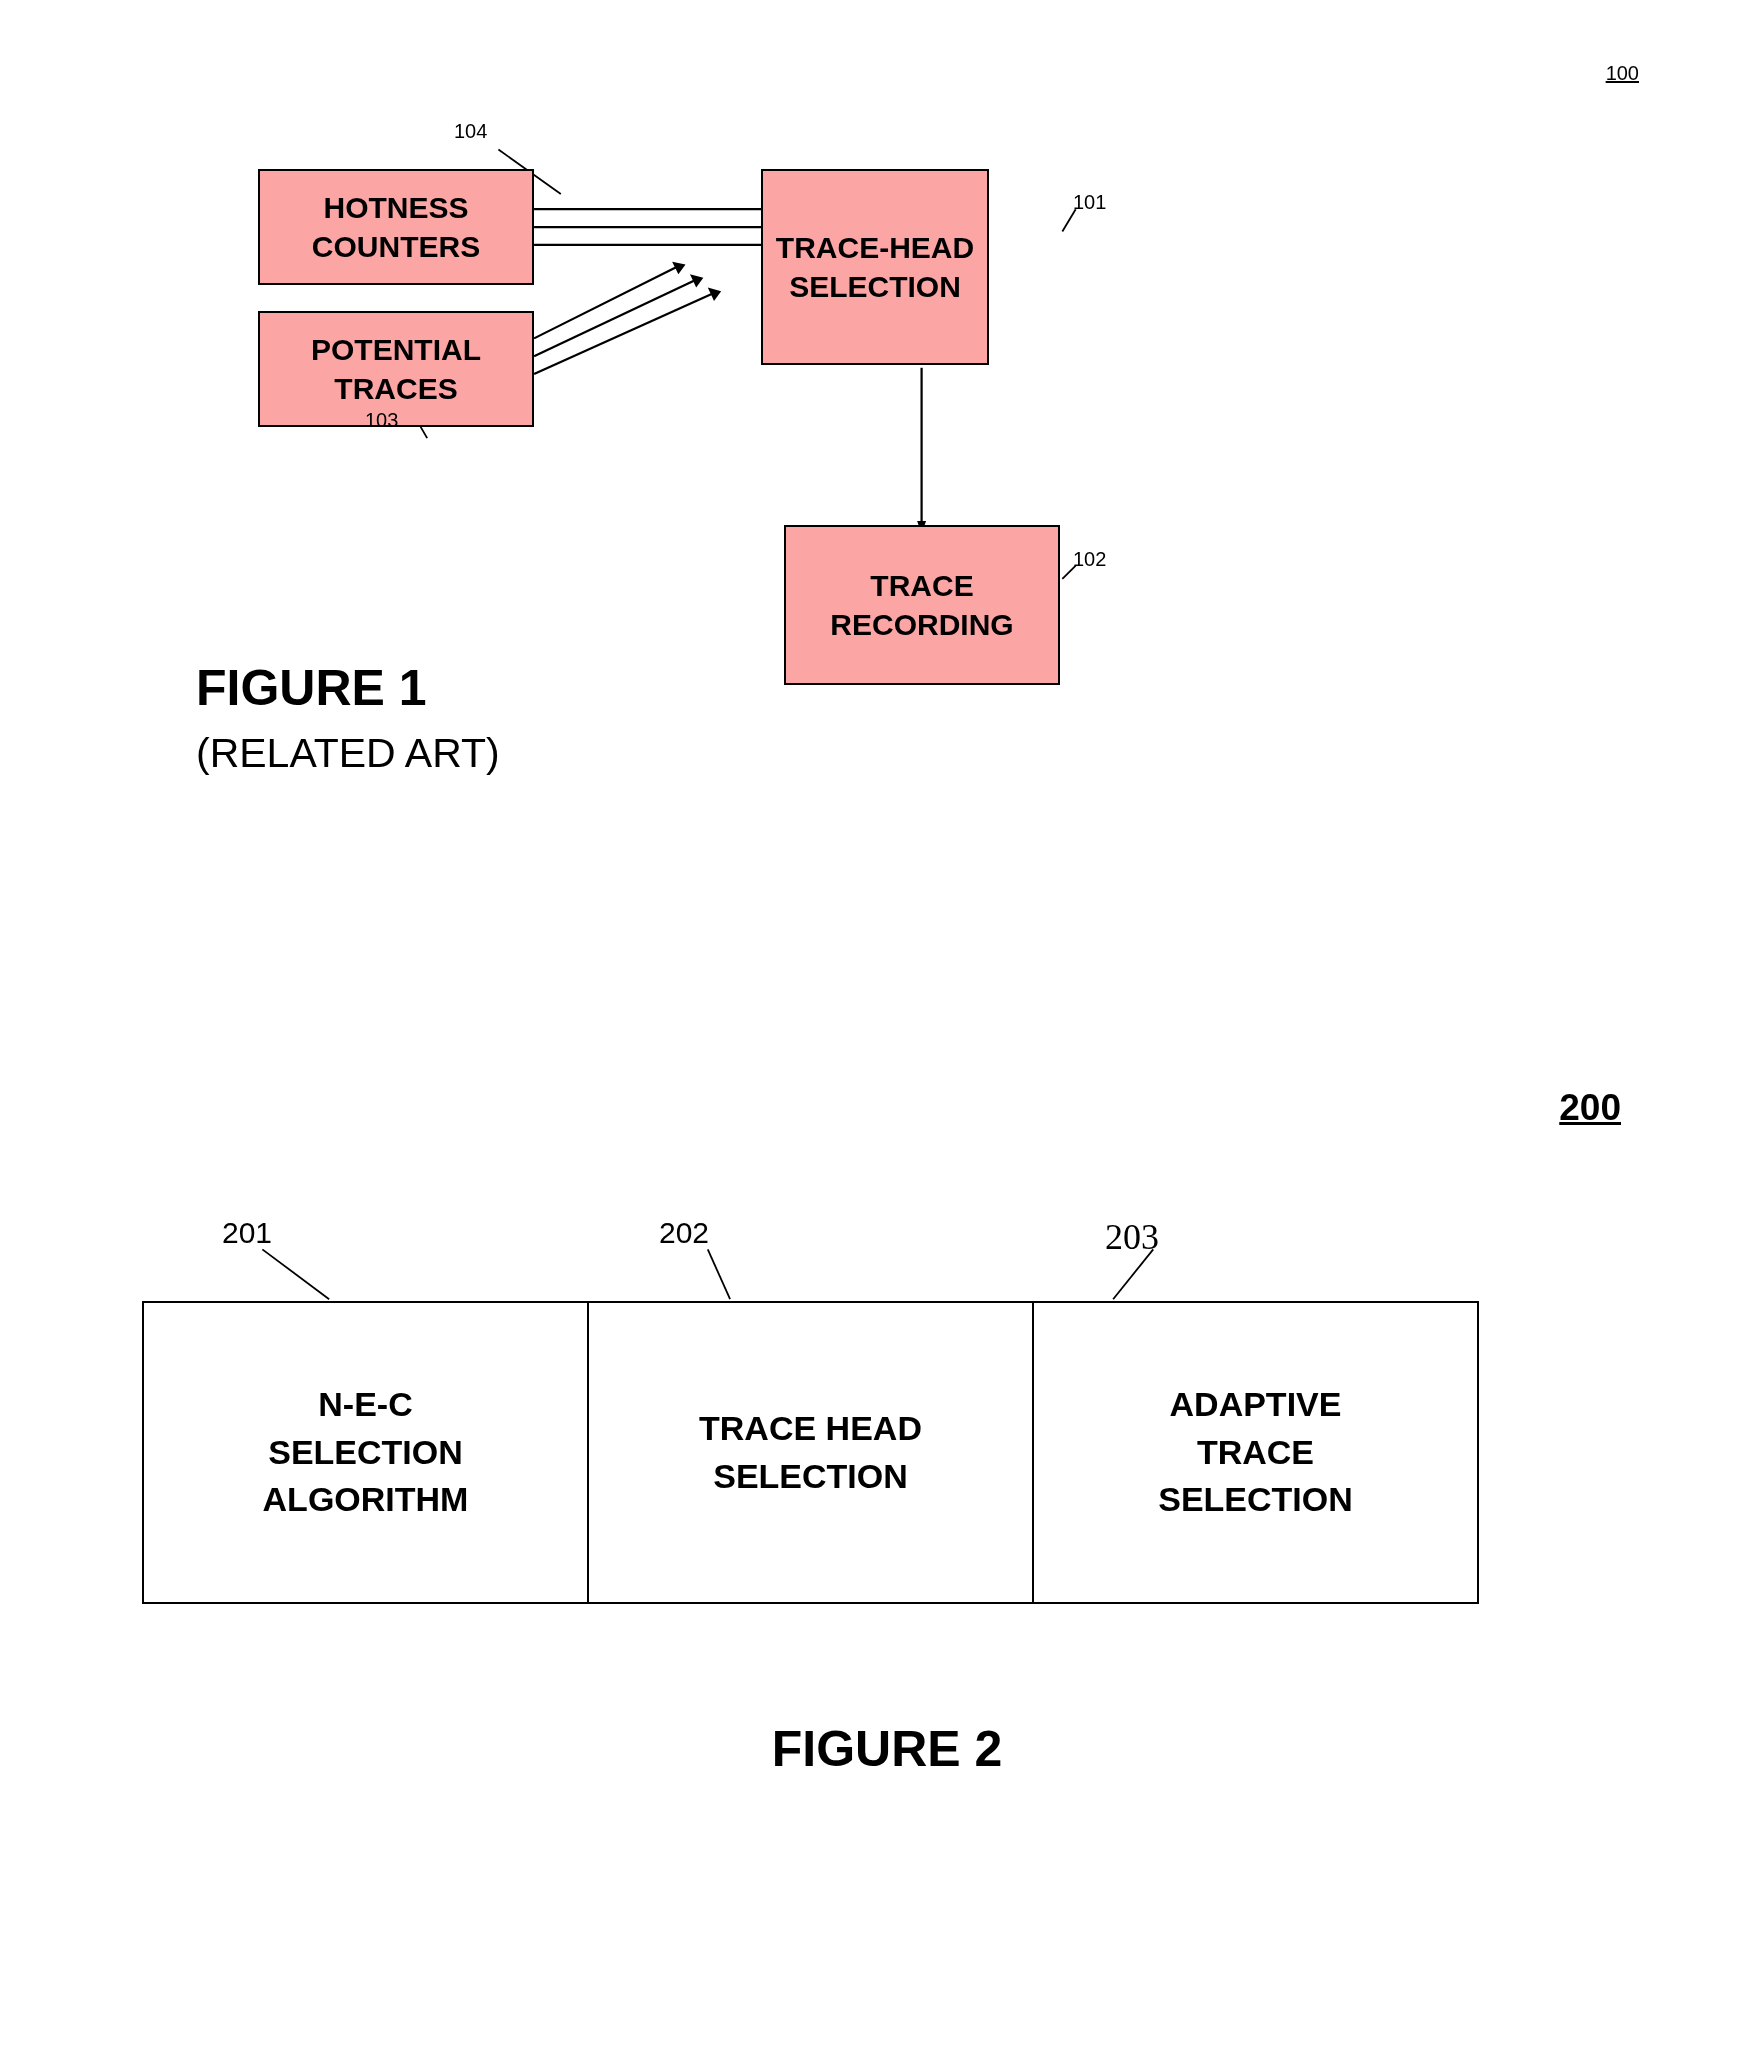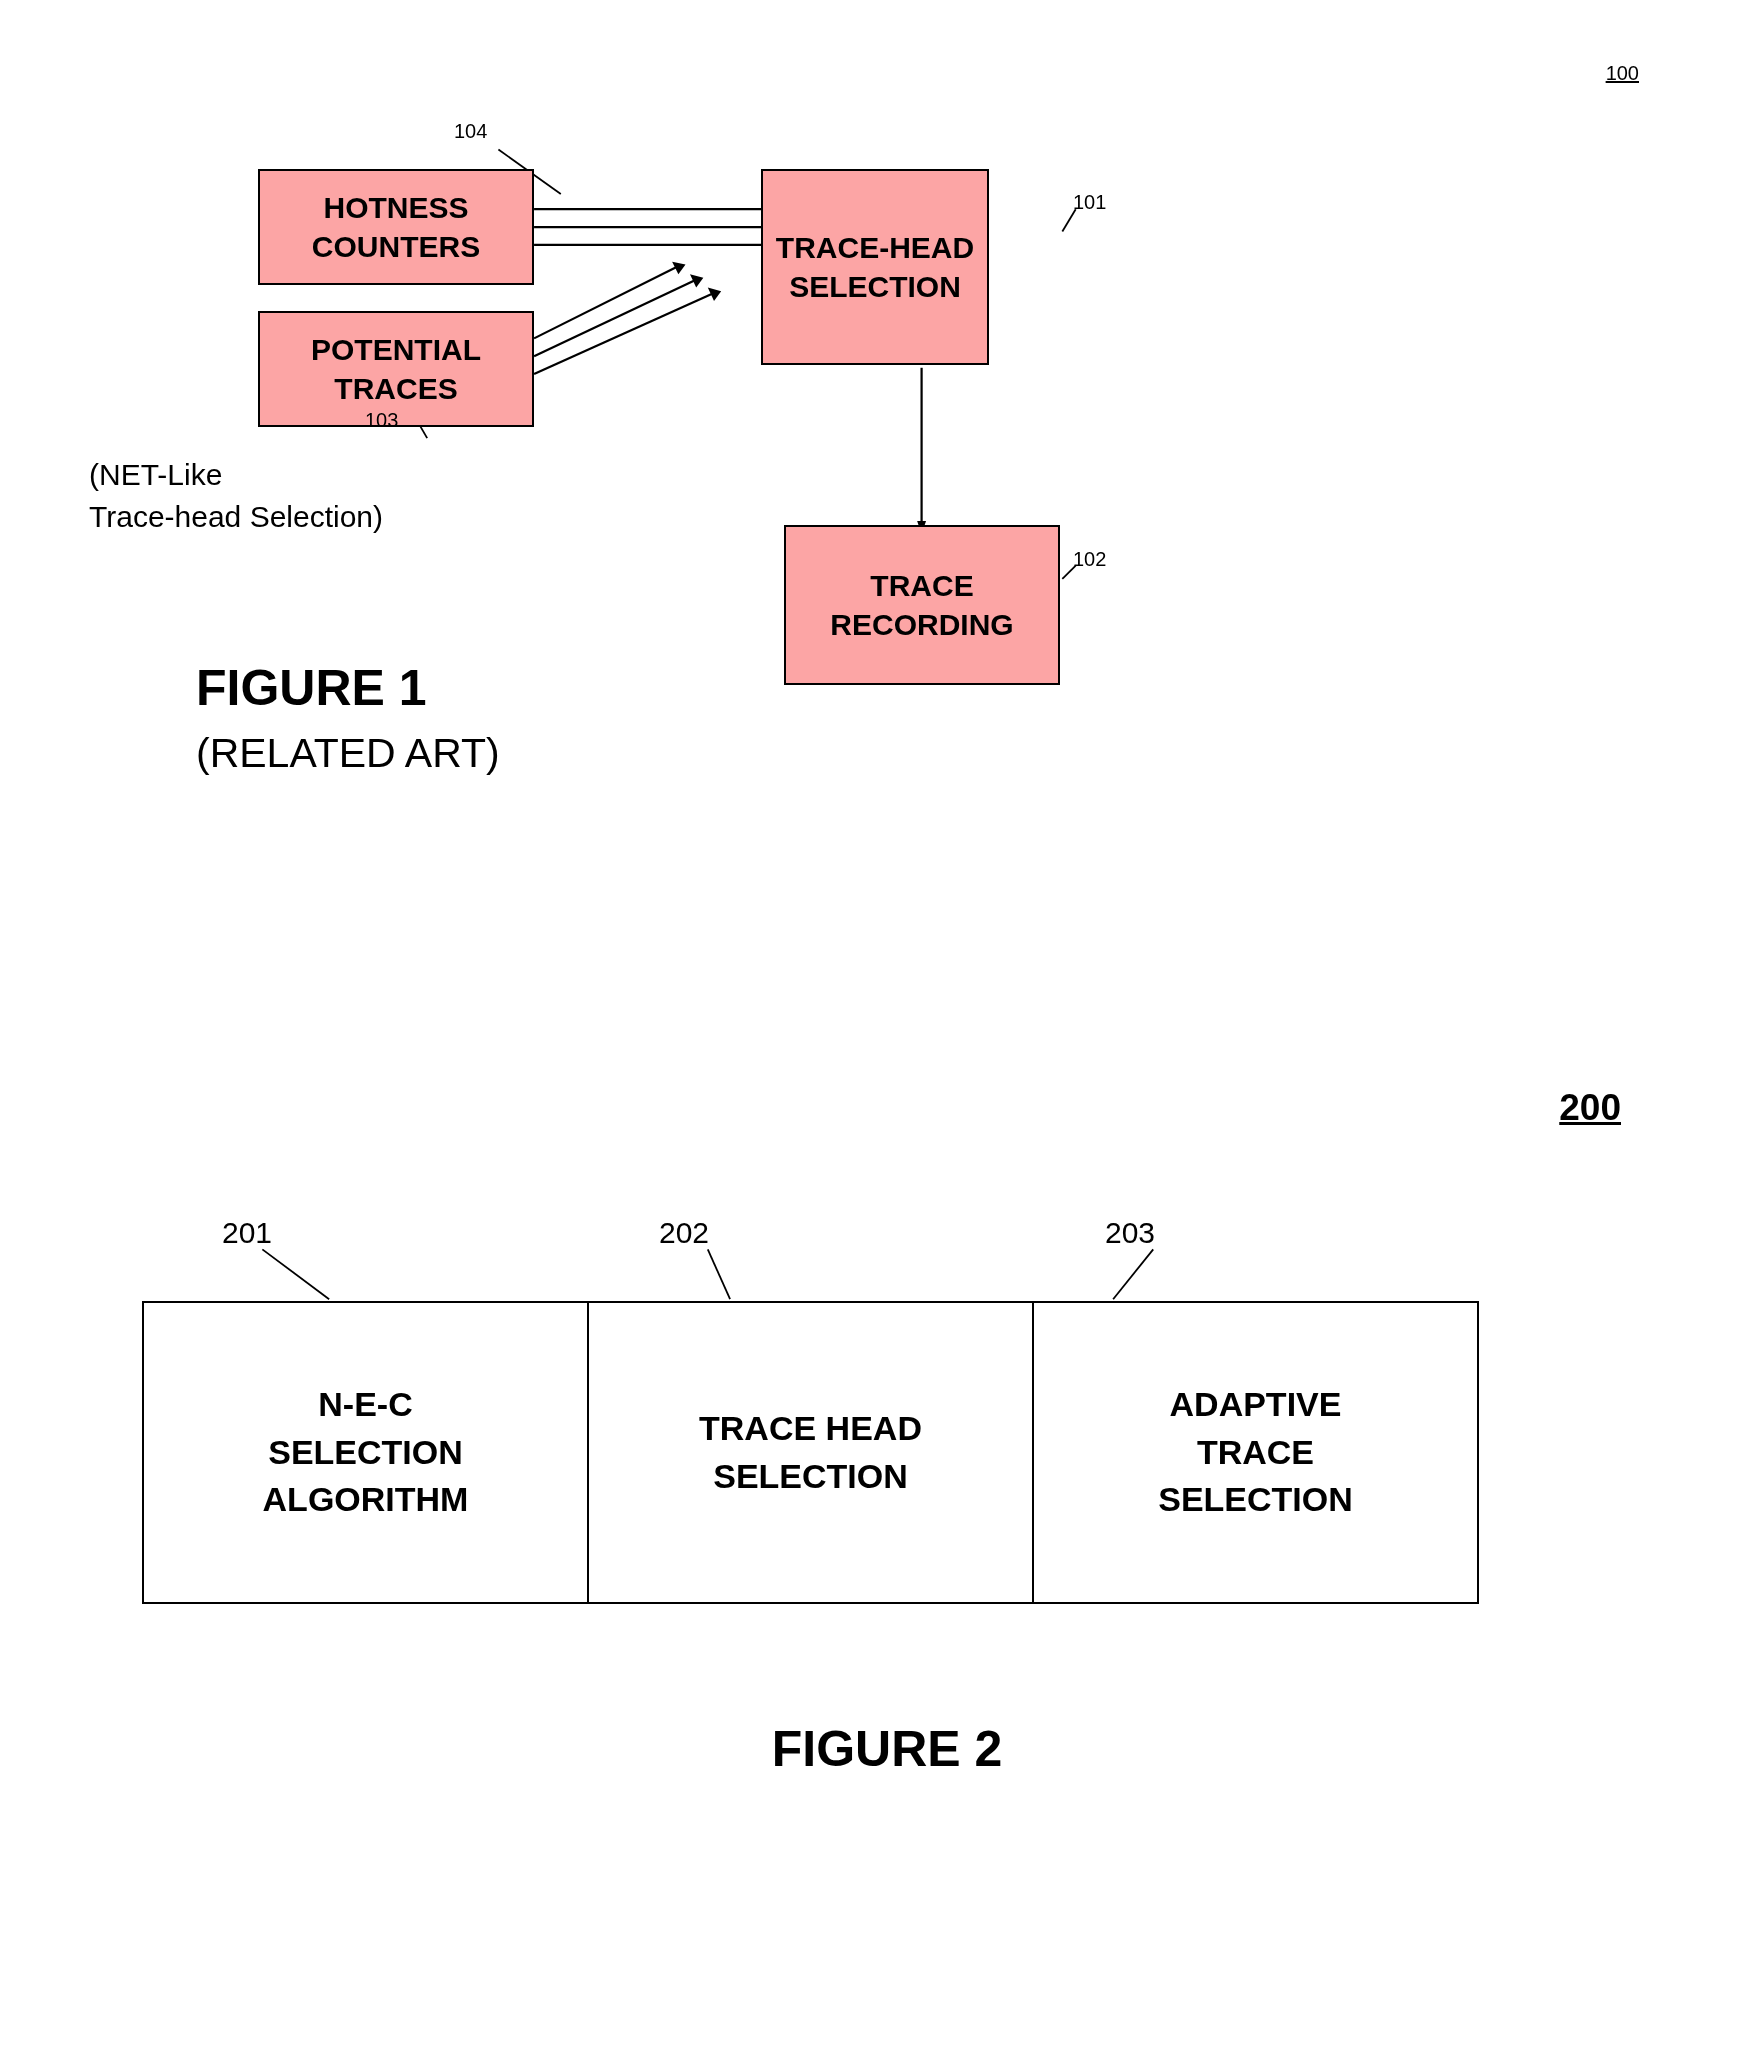--- a/index.html
+++ b/index.html
@@ -211,22 +211,22 @@
       top: 138px;
       left: 606px;
       font-size: 30px;
       font-family: Arial, sans-serif;
     }
 
     .fig2-label-203 {
       position: absolute;
       top: 138px;
       left: 1052px;
-      font-size: 30px;
-      font-family: Liberation Sans, sans-serif;
+      font-size: 36px;
+      font-family: Liberation Serif, serif;
     }
 
     .fig2-svg {
       position: absolute;
       top: 0;
       left: 0;
       width: 100%;
       height: 100%;
       pointer-events: none;
     }
@@ -296,24 +296,20 @@
 
     <div class="box box-trace-recording">
       <span>TRACE<br>RECORDING</span>
     </div>
 
     <span class="label label-104">104</span>
     <span class="label label-101">101</span>
     <span class="label label-103">103</span>
     <span class="label label-102">102</span>
 
-    <div class="label-net-like">
-      <span>(NET-Like</span><br>
-      <span>Trace-head Selection)</span>
-    </div>
 
     <div class="figure1-title">FIGURE 1</div>
     <div class="figure1-subtitle">(RELATED ART)</div>
 
   </div>
 
   <div class="figure2-container">
 
     <span class="fig2-title-number label">200</span>
 

